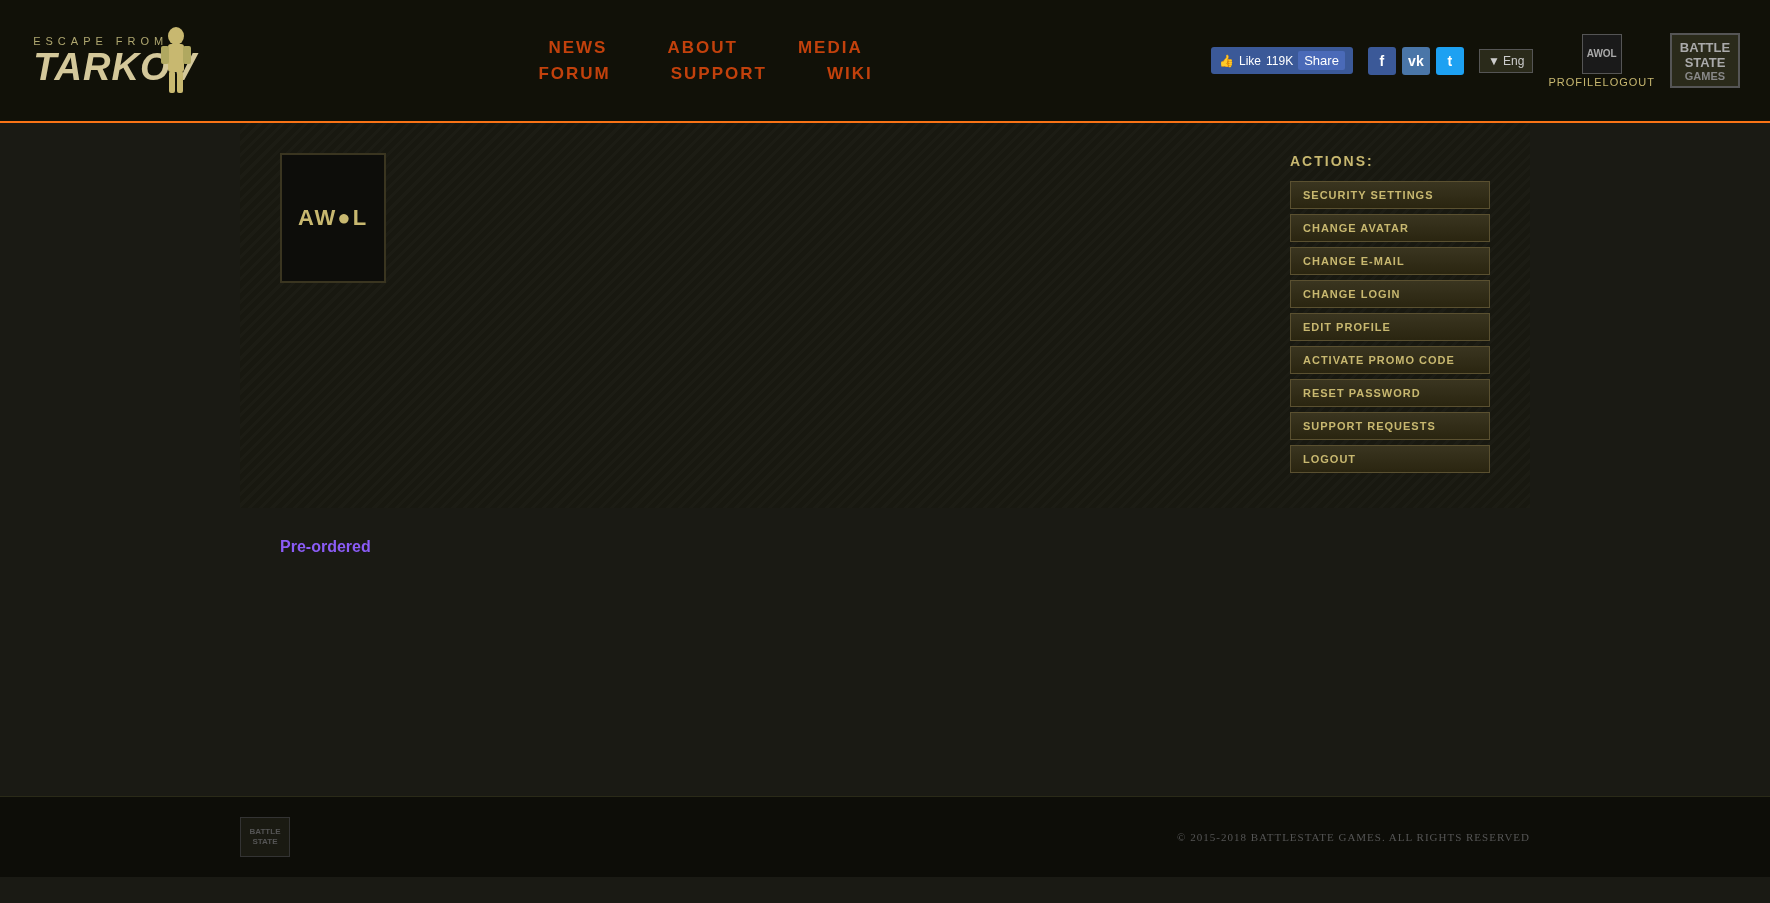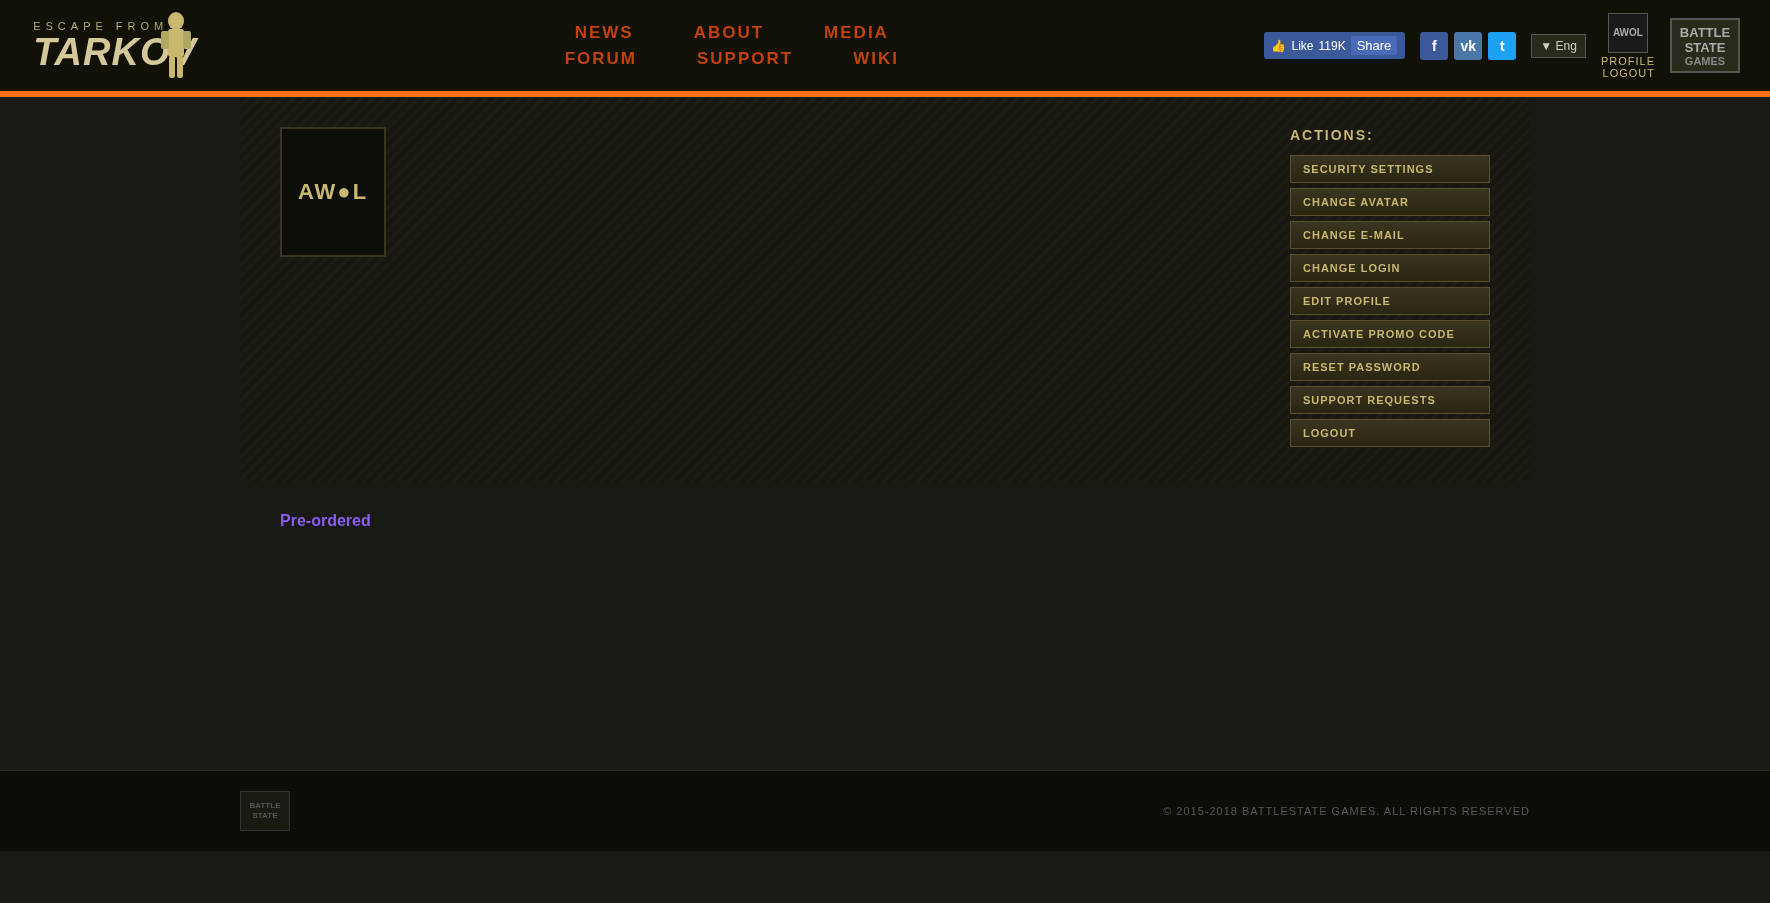--- a/index.html
+++ b/index.html
@@ -7,26 +7,26 @@
       background-color: #1a1a14;
       font-family: Arial, sans-serif;
       color: #ccc;
       min-height: 903px;
       width: 1770px;
     }
 
     
     .header {
       background-color: #111108;
-      border-bottom: 6px solid #f97316;
+      border-bottom: 2px solid #f97316;
       display: flex;
       align-items: center;
       justify-content: space-between;
       padding: 0 30px;
-      height: 97px;
+      height: 123px;
     }
 
     
     .nav-center {
       display: flex;
       flex-direction: column;
       align-items: center;
       gap: 6px;
     }
     .nav-row {
@@ -113,22 +113,21 @@
       border: 1px solid #555;
       display: flex;
       align-items: center;
       justify-content: center;
       font-size: 10px;
       color: #aaa;
       font-weight: bold;
     }
     .profile-links {
       display: flex;
-      flex-direction: column;
-      align-items: flex-end;
+      align-items: center;
     }
     .profile-link {
       color: #c8b870;
       font-size: 11px;
       text-transform: uppercase;
       letter-spacing: 1px;
       cursor: pointer;
       text-decoration: none;
     }
 
@@ -262,20 +261,21 @@
     }
     .footer-logo {
       display: flex;
       flex-direction: column;
       align-items: flex-start;
     }
     .footer-copyright {
       color: #555;
       font-size: 11px;
       letter-spacing: 1px;
+      font-family: Liberation Serif, serif;
     }
 
     
     .logo-container {
       display: flex;
       flex-direction: column;
       align-items: center;
       cursor: pointer;
     }
     .logo-box {

